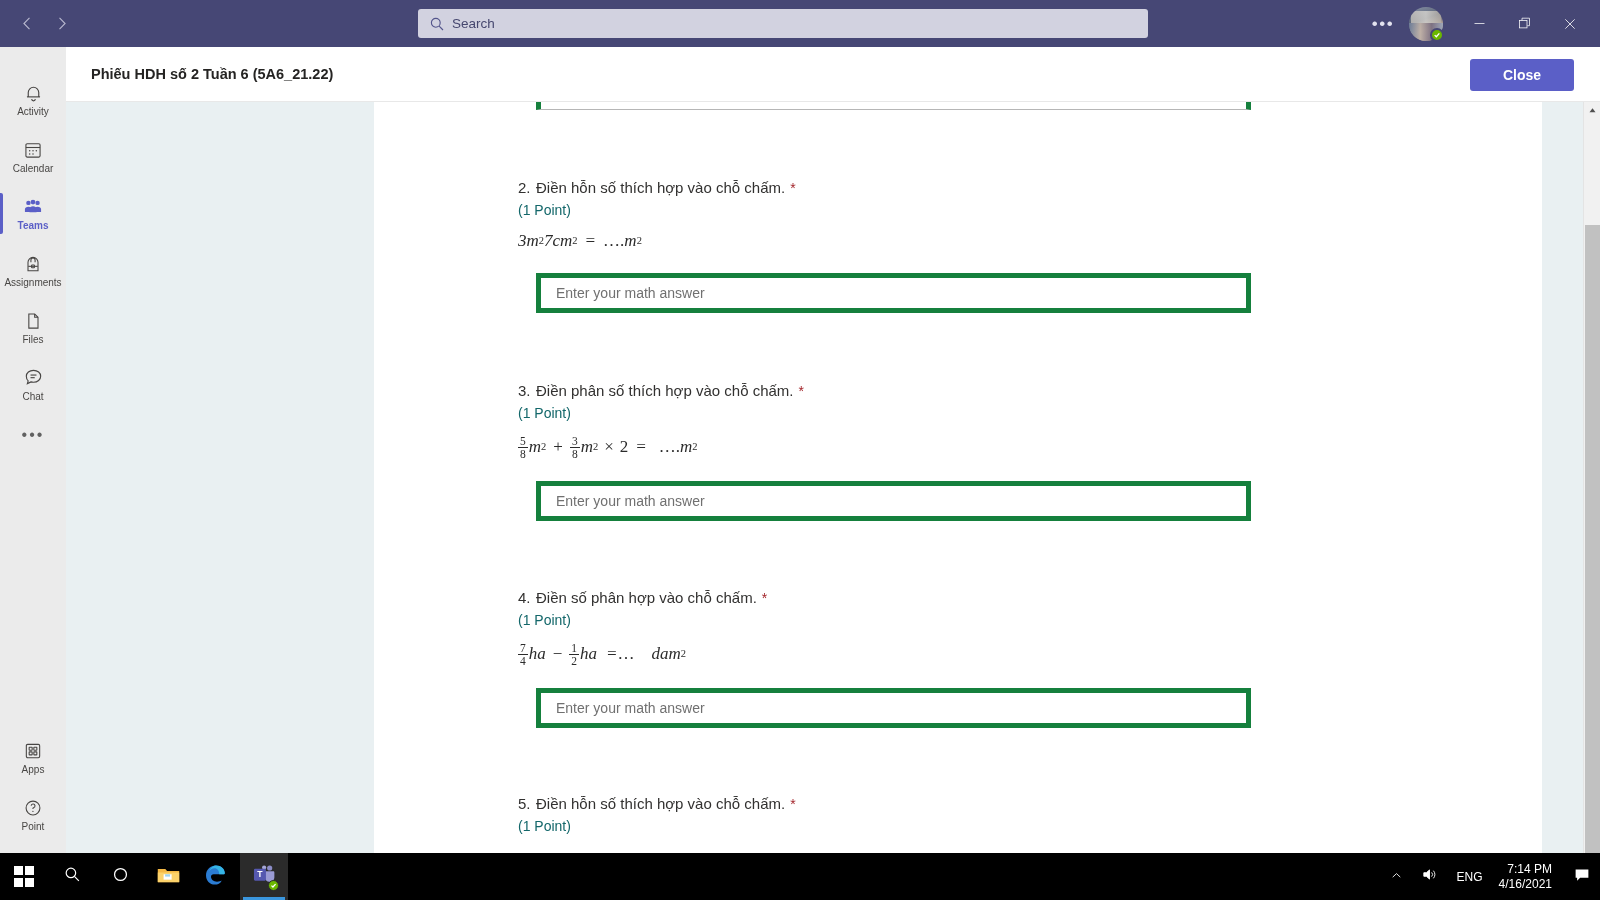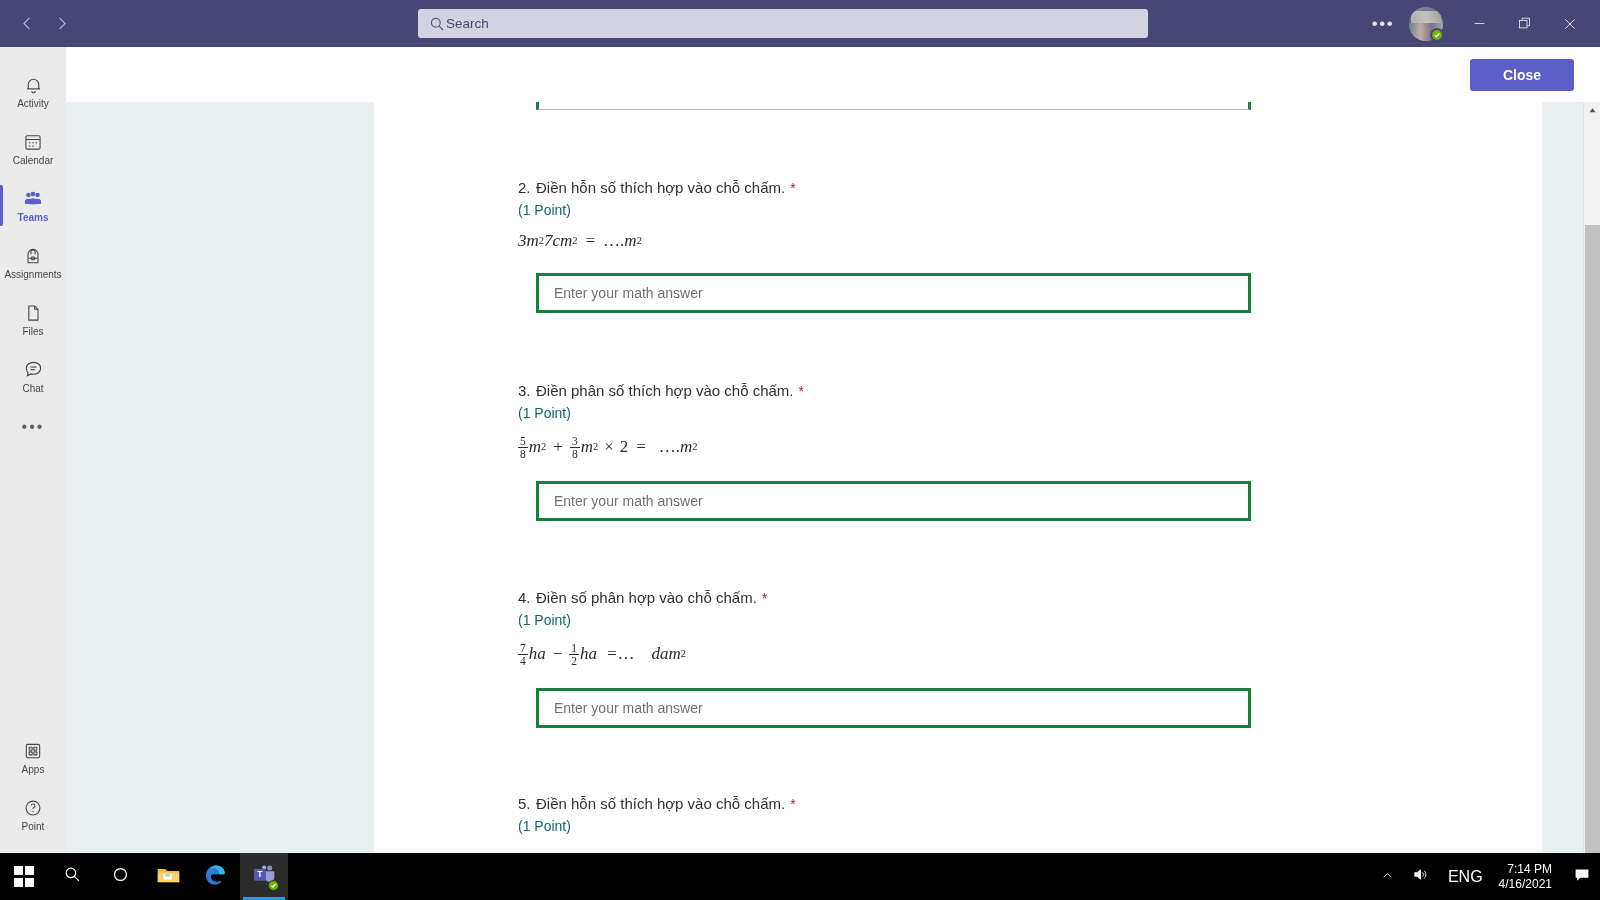--- a/index.html
+++ b/index.html
@@ -33,21 +33,21 @@
   }
   .searchbox {
     width: 100%; height: 100%;
     background: #d2d2e0;
     border-radius: 3px;
     display: flex; align-items: center;
     padding-left: 11px;
   }
   .search-icon { width: 16px; height: 16px; color: #53548b; flex: 0 0 auto; }
   .search-text {
-    margin-left: 1px;
+    margin-left: 7px;
     font-size: 13.5px;
     color: #46476f;
   }
 
   .tb-right {
     position: absolute; right: 0; top: 0;
     height: 47px; display: flex; align-items: center;
   }
   .ellipsis-btn {
     width: 36px; height: 34px;
@@ -88,21 +88,21 @@
   }
   .wbtn svg { display: block; }
 
   
   .rail {
     position: absolute; left: 0; top: 47px;
     width: 66px; height: 806px;
     background: #ebebeb;
     display: flex; flex-direction: column; align-items: center;
   }
-  .rail-top { padding-top: 16px; width: 100%; }
+  .rail-top { padding-top: 24px; width: 100%; }
   .rail-item {
     position: relative;
     width: 66px; height: 57px;
     display: flex; flex-direction: column;
     align-items: center; justify-content: center;
     color: #484644;
     gap: 2px;
   }
   .rail-item .ri-icon { height: 22px; display: flex; align-items: center; }
   .rail-item svg { display: block; }
@@ -210,21 +210,21 @@
     margin-right: 1px;
     position: relative; top: 1px;
   }
   .mfrac .num { padding: 0 2px; }
   .mfrac .den { padding: 0 2px; border-top: 1.1px solid #2b2b2b; }
   sup.exp { font-size: 10.5px; font-style: normal; vertical-align: super; line-height: 0; }
 
   .answer-input {
     margin-left: 18px; margin-top: 22px;
     width: 715px; height: 40px;
-    border: 3px solid #15803d;
+    border: 5px solid #15803d;
     background: #ffffff;
     display: flex; align-items: center;
     padding-left: 15px;
     font-size: 14px; color: #707070;
   }
   .answer-input.cut {
     margin-top: 0;
     height: 10px;
     border-bottom: 1px solid #b6b6b6;
     border-top: none;
@@ -248,21 +248,21 @@
     height: 3px; background: #3a96dd;
   }
   .tb-right-zone {
     margin-left: auto; display: flex; align-items: center; height: 47px;
     color: #ffffff;
   }
   .tray-btn {
     height: 47px; display: flex; align-items: center; justify-content: center;
     padding: 0 9px; color: #ffffff;
   }
-  .tray-lang { font-size: 16px; padding: 0 10px; color: #fff; }
+  .tray-lang { font-size: 12px; padding: 0 10px; color: #fff; }
   .tray-clock {
     display: flex; flex-direction: column; align-items: flex-end;
     justify-content: center; padding: 0 12px 0 6px;
     font-size: 12px; line-height: 15px; color: #ffffff;
   }
   .tray-action {
     width: 36px; height: 47px;
     display: flex; align-items: center; justify-content: center;
     color: #ffffff;
   }
@@ -430,20 +430,23 @@
             <circle cx="12" cy="12" r="8.3"></circle>
             <path d="M9.8 9.4a2.3 2.3 0 1 1 2.8 2.3c-.5.2-.7.6-.7 1.1v.5"></path>
             <circle cx="11.9" cy="16.1" r=".75" fill="currentColor" stroke="none"></circle>
           </svg>
         </span>
         <span class="ri-label">Point</span>
       </div>
     </div>
   </div>
 
+  <div class="asgn-header">
+    <div class="asgn-title">Phiếu HDH số 2 Tuần 6 (5A6_21.22)</div>
+  </div>
   <button class="close-btn">Close</button>
 
   <div class="form-area">
 
     <div class="form-card">
 
       <div class="q-block" style="top:-2px;">
         <div class="answer-input cut" style="margin-left:162px;"></div>
       </div>
 

